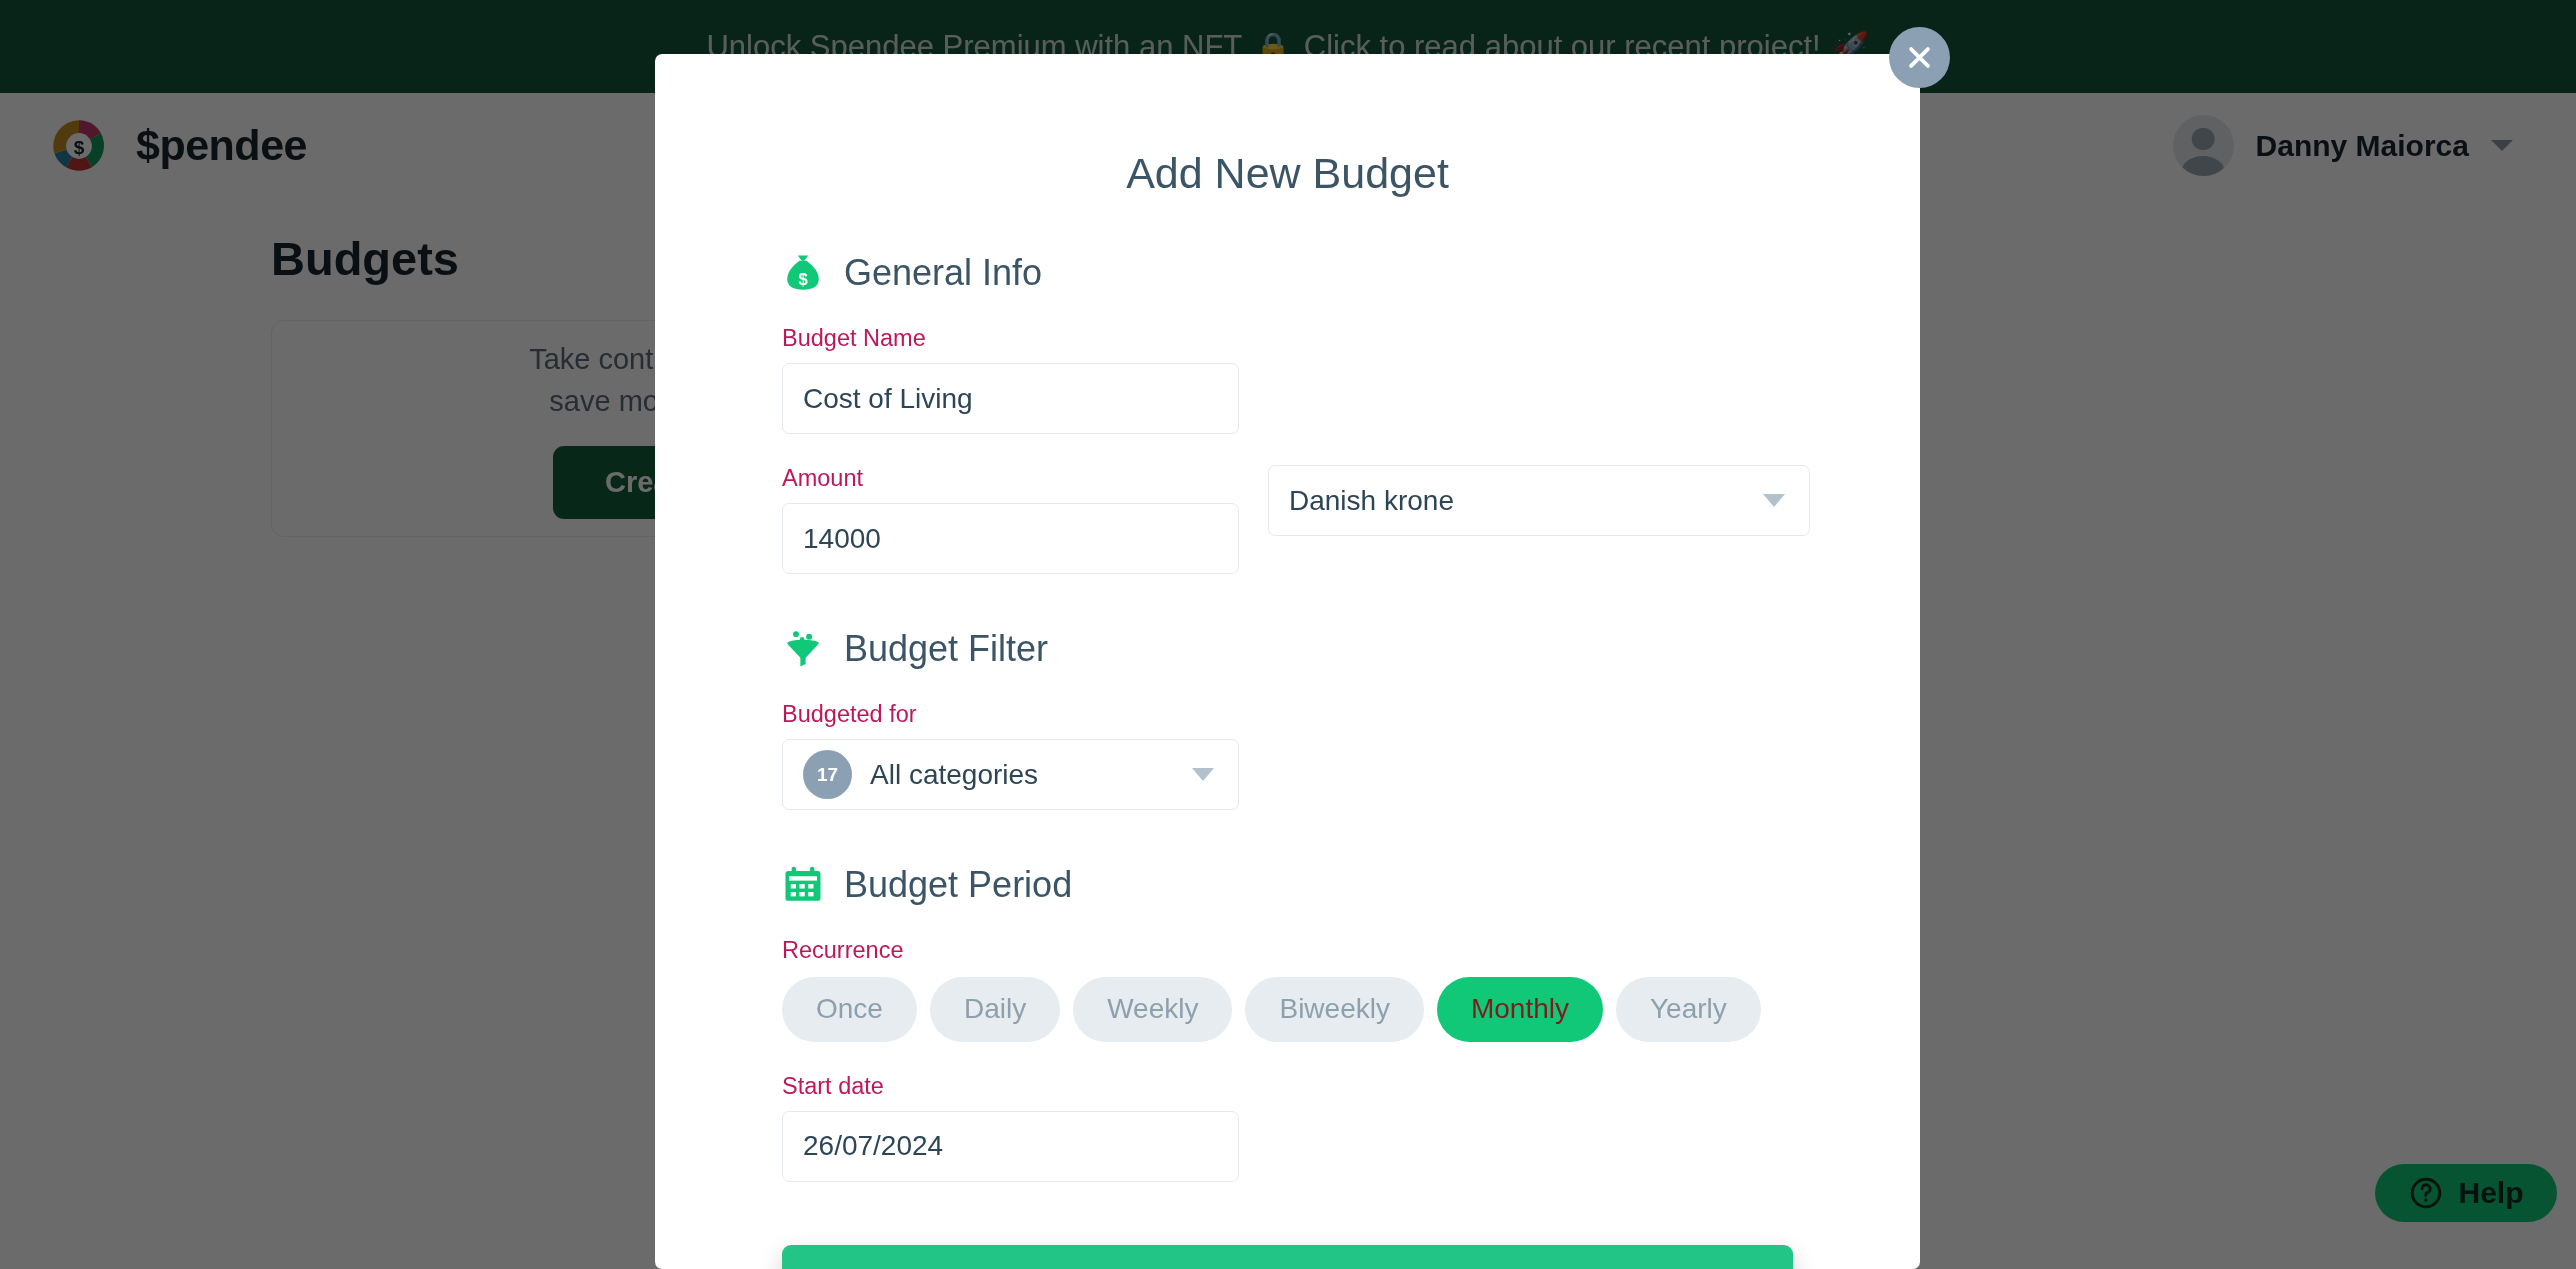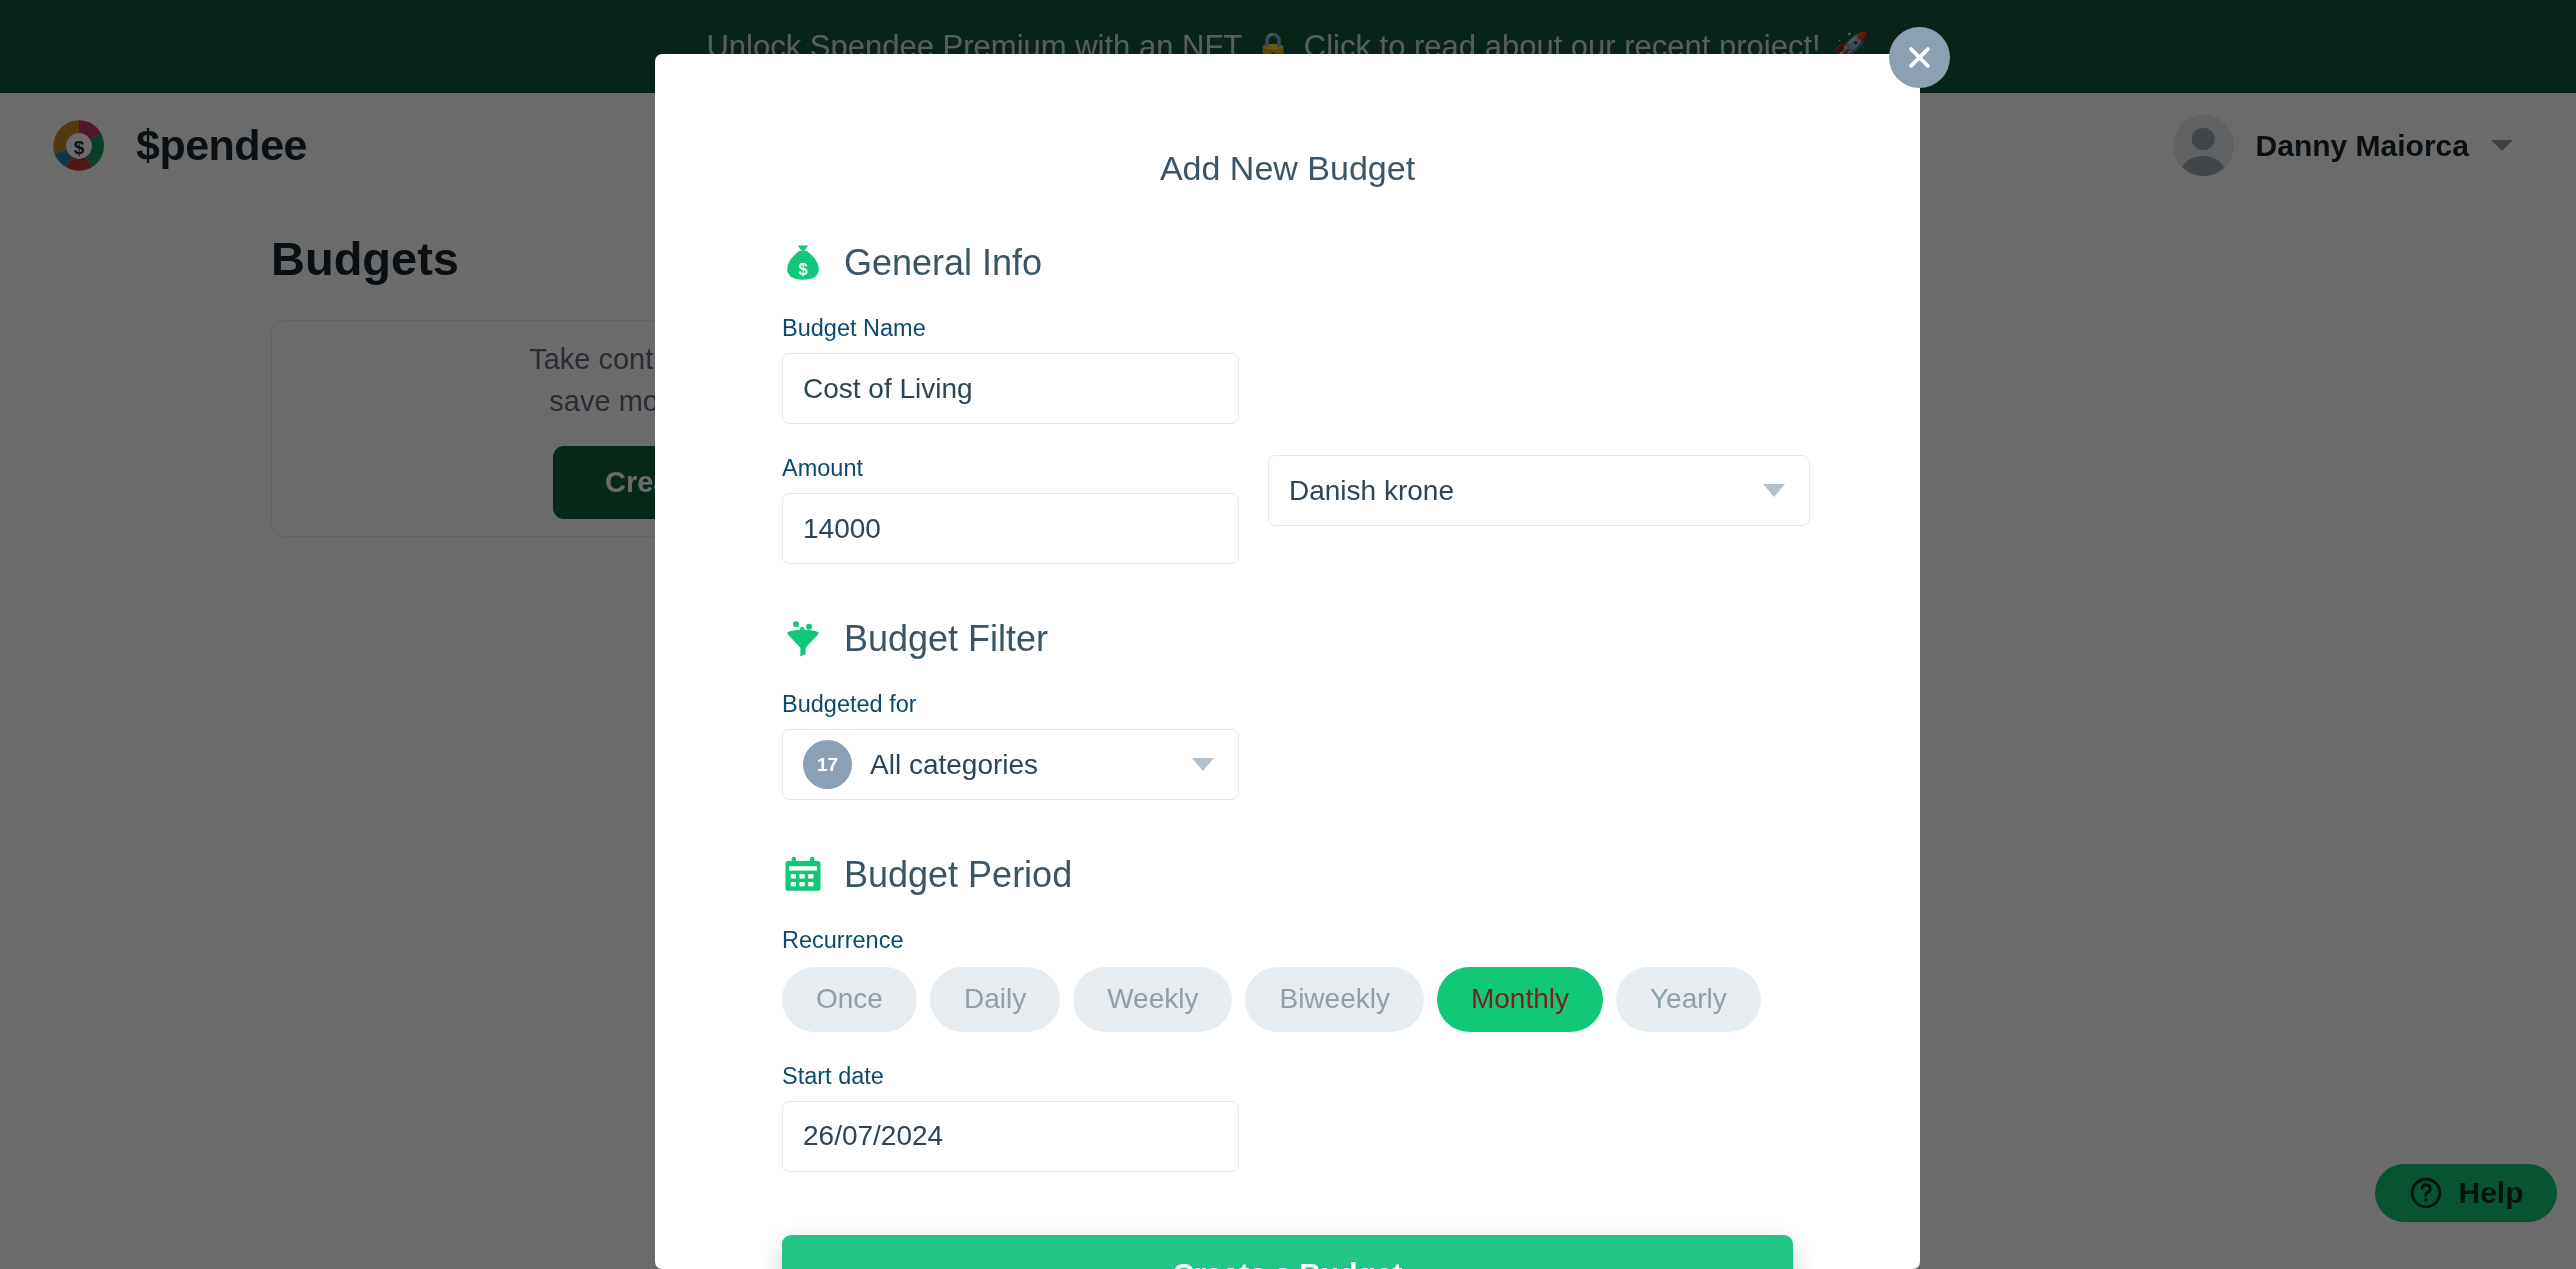--- a/index.html
+++ b/index.html
@@ -171,21 +171,21 @@
     background: #8ca0b3;
     display: flex; align-items: center; justify-content: center;
     z-index: 70;
     cursor: pointer;
     border: none;
   }
 
   .modal-title {
     margin-top: 95px;
     text-align: center;
-    font-size: 34px;
+    font-size: 43px;
     color: #3b5566;
     font-weight: 400;
   }
 
   .modal-inner { padding: 0 127px; }
 
   .section-head {
     display: flex;
     align-items: center;
     gap: 20px;
@@ -194,21 +194,21 @@
   .section-head .sec-title {
     font-size: 36px;
     color: #3b5566;
     font-weight: 400;
   }
   .sec-icon { width: 42px; height: 42px; flex: none; display: block; }
 
   .field { margin-top: 31px; }
   .field-label {
     font-size: 23.5px;
-    color: #0c4a6e;
+    color: #be185d;
     margin-bottom: 11px;
     display: block;
   }
   .control {
     width: 457px;
     height: 71px;
     border: 1.8px solid #e4e9ee;
     border-radius: 7.2px;
     background: #fff;
     display: flex;

